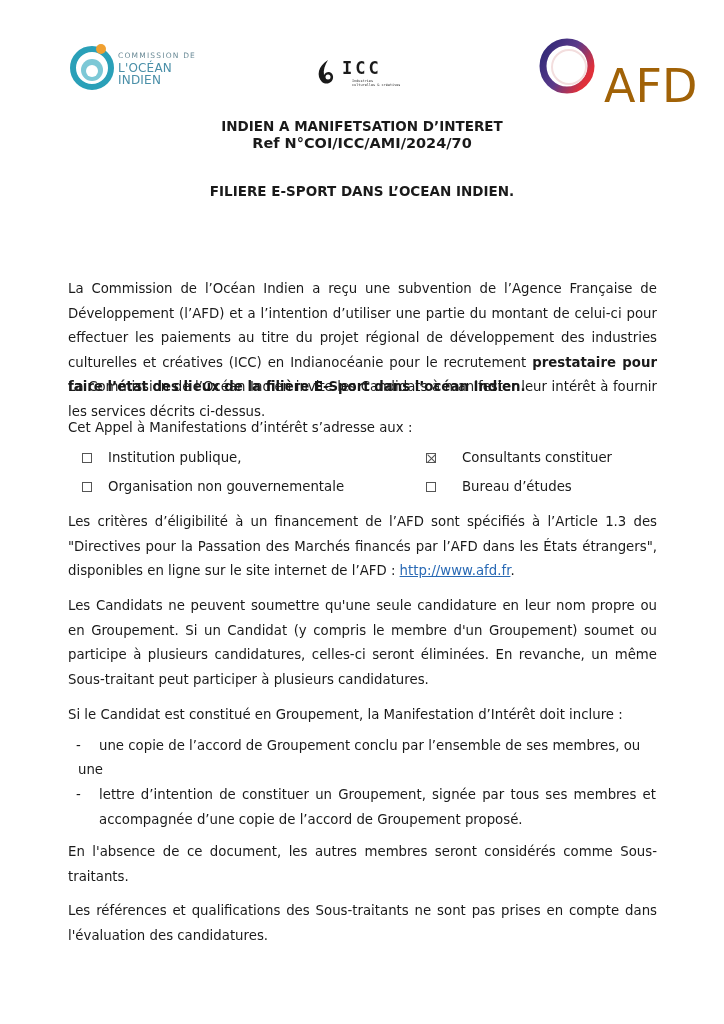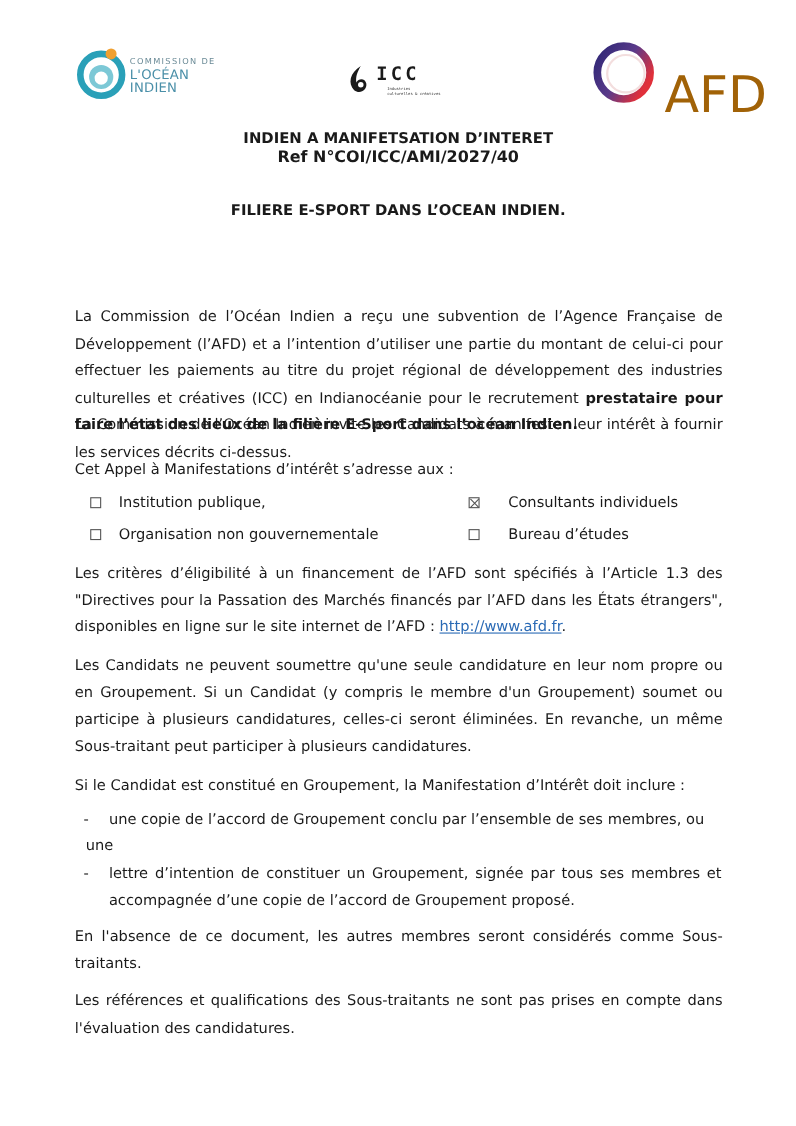--- a/index.html
+++ b/index.html
@@ -66,21 +66,21 @@
       </linearGradient>
     </defs>
     <circle cx="29" cy="30" r="24" fill="none" stroke="url(#afdg)" stroke-width="7"></circle>
     <circle cx="31" cy="31" r="17" fill="none" stroke="#f3dede" stroke-width="2"></circle>
   </svg>
   <div class="logo-afd-word">AFD</div>
 </div>
 
 <div class="title-block t1">
   <div>INDIEN A MANIFETSATION D’INTERET</div>
-  <div style="font-size:14.5px;">Ref N°COI/ICC/AMI/2027/40</div>
+  <div style="font-size:14.5px;">Ref N°COI/ICC/AMI/2024/70</div>
 </div>
 <div class="title-block t2">
   <div>FILIERE E-SPORT DANS L’OCEAN INDIEN.</div>
 </div>
 
 <div class="body" style="top:237px;margin-top:40px;">
   <p class="para"><span>La Commission de l’Océan Indien a reçu une subvention de l’Agence Française de Développement (l’AFD) et a l’intention d’utiliser une partie du montant de celui-ci pour effectuer les paiements au titre du projet régional de développement des industries culturelles et créatives (ICC) en Indianocéanie pour le recrutement </span><span class="bold">prestataire pour faire l’état des lieux de la filière E-Sport dans l’océan Indien.</span></p>
 </div>
 
 <div class="body" style="top:361px;margin-top:14px;">
@@ -88,21 +88,21 @@
 </div>
 
 <div class="body" style="top:416px;">
   <p class="para">Cet Appel à Manifestations d’intérêt s’adresse aux :</p>
 </div>
 
 <div class="check-row" style="left:82px; top:448px;">
   <span class="box"></span><span>Institution publique,</span>
 </div>
 <div class="check-row" style="left:426px; top:448px;">
-  <span class="box checked" style="margin-right:26px;"></span><span>Consultants individuels</span>
+  <span class="box checked" style="margin-right:26px;"></span><span>Consultants constituer</span>
 </div>
 <div class="check-row" style="left:82px; top:477px;">
   <span class="box"></span><span>Organisation non gouvernementale</span>
 </div>
 <div class="check-row" style="left:426px; top:477px;">
   <span class="box" style="margin-right:26px;"></span><span>Bureau d’études</span>
 </div>
 
 <div class="body" style="top:510px;">
   <p class="para"><span>Les critères d’éligibilité à un financement de l’AFD sont spécifiés à l’Article 1.3 des "Directives pour la Passation des Marchés financés par l’AFD dans les États étrangers", disponibles en ligne sur le site internet de l’AFD : </span><a class="link">http://www.afd.fr</a><span>.</span></p>

